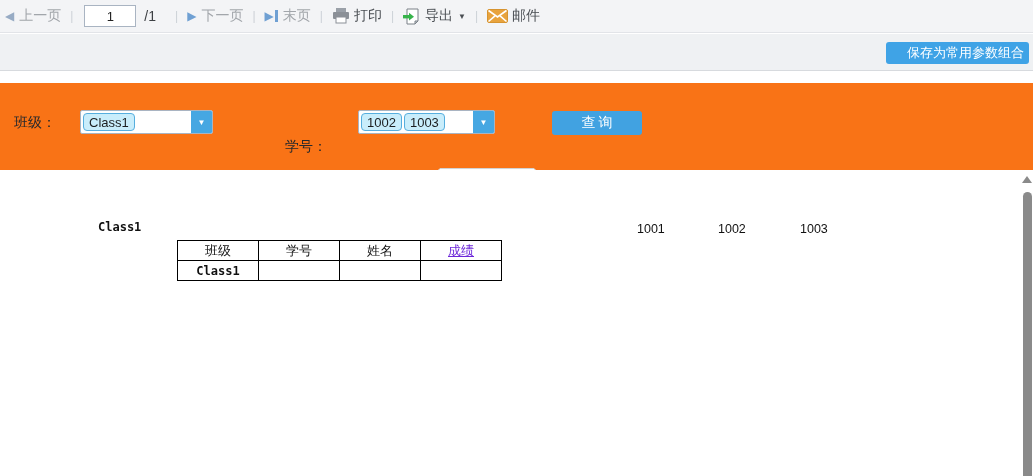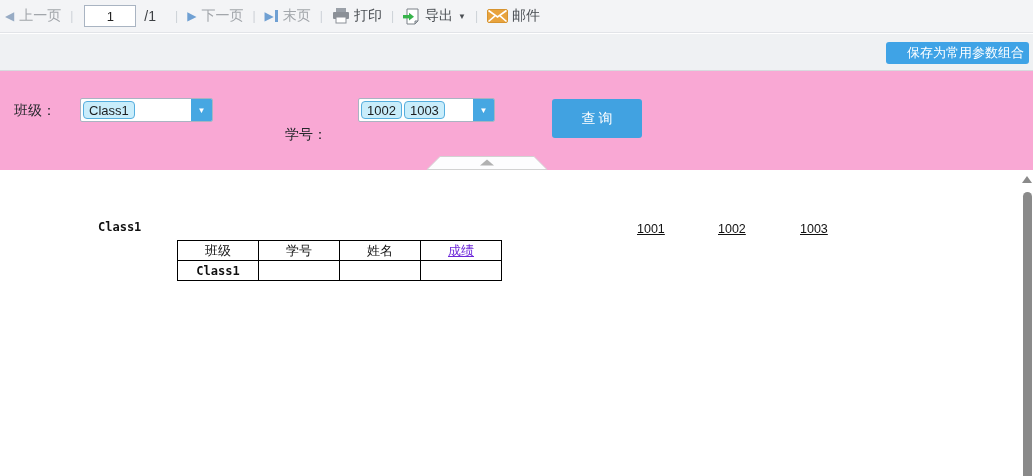--- a/index.html
+++ b/index.html
@@ -34,58 +34,58 @@
     position:absolute; left:0; top:34px; width:1033px; height:37px;
     background:#eff1f3; border-bottom:1px solid #d7dade;
   }
   .save-btn {
     position:absolute; right:4px; top:8px; width:143px; height:22px;
     background:#3fa3e6; color:#fff; border:none; border-radius:3px;
     font-size:13px; font-family:"Liberation Sans",sans-serif; cursor:pointer;padding-left:16px;
   }
 
   
-  .params { position:absolute; left:0; top:71px; width:1033px; height:99px; background:#f9a8d4; }
+  .params { position:absolute; left:0; top:83px; width:1033px; height:99px; background:#f97316; }
   .p-label { position:absolute; font-size:14px; color:#25282c; }
   .lbl-class { left:14px; top:31px; }
   .lbl-student { left:285px; top:31px;margin-top:24px; }
   .combo {
     position:absolute; height:24px; background:#fff; border:1px solid #a9b4c2; border-radius:2px;
     display:flex; align-items:center; padding-left:2px; cursor:pointer;
   }
   .combo-class { left:80px; top:27px; width:133px; }
   .combo-student { left:358px; top:27px; width:137px; }
   .tag {
     background:#c9edfb; border:1px solid #56aede; border-radius:4px;
     font-size:13px; color:#1c1e20; padding:0px 5px; height:18px; line-height:17px; margin-right:2px;
     white-space:nowrap;
   }
   .combo-btn {
     position:absolute; right:0; top:0; width:21px; height:22px;
     background:#46a7e2; border-radius:0 1px 1px 0; display:flex; align-items:center; justify-content:center;
     color:#fff; font-size:8px; cursor:pointer;
   }
   .query-btn {
-    position:absolute; left:552px; top:28px; width:90px; height:39px;
+    position:absolute; left:552px; top:28px; width:90px; height:24px;
     background:#41a2e1; color:#fff; border:none; border-radius:3px;
     font-size:14px; letter-spacing:3px; padding-left:3px; cursor:pointer;
     font-family:"Liberation Sans",sans-serif;
   }
   .collapse-handle { position:absolute; left:427px; top:85px; width:120px; height:14px; cursor:pointer; }
 
   
   .content { position:absolute; left:0; top:170px; width:1033px; height:306px; background:#fff; }
   .mono { font-family:"DejaVu Sans Mono","Liberation Mono",monospace; }
   .left-text { position:absolute; left:98px; top:50px; font-size:12px; font-weight:bold; color:#111; }
   .rpt-table { position:absolute; left:177px; top:70px; border-collapse:collapse; table-layout:fixed; }
   .rpt-table td { width:81px; height:20px; border:1px solid #000; text-align:center; font-size:13px; color:#111; padding:0;margin-top:29px; }
   .rpt-table .hdr { font-family:"Liberation Sans",sans-serif; }
   .rpt-table .cell-mono { font-family:"DejaVu Sans Mono","Liberation Mono",monospace; font-size:12px; font-weight:bold; }
   .score-link { color:#6d28d9; text-decoration:underline; cursor:pointer; }
-  .rv { position:absolute; top:52px; font-size:12.5px; color:#111;text-decoration:underline; }
+  .rv { position:absolute; top:52px; font-size:12.5px; color:#111; }
   .rv-0 { left:637px; } .rv-1 { left:718px; } .rv-2 { left:800px; }
 
   
   .scroll-up { position:absolute; right:1px; top:6px; width:0; height:0;
     border-left:5px solid transparent; border-right:5px solid transparent; border-bottom:7px solid #8a8a8a; cursor:pointer; }
   .scroll-thumb { position:absolute; right:1px; top:22px; bottom:0; width:9px;
     background:#8a8a8a; border-radius:5px 5px 0 0; cursor:pointer; }
 </style>
 </head>
 <body>

